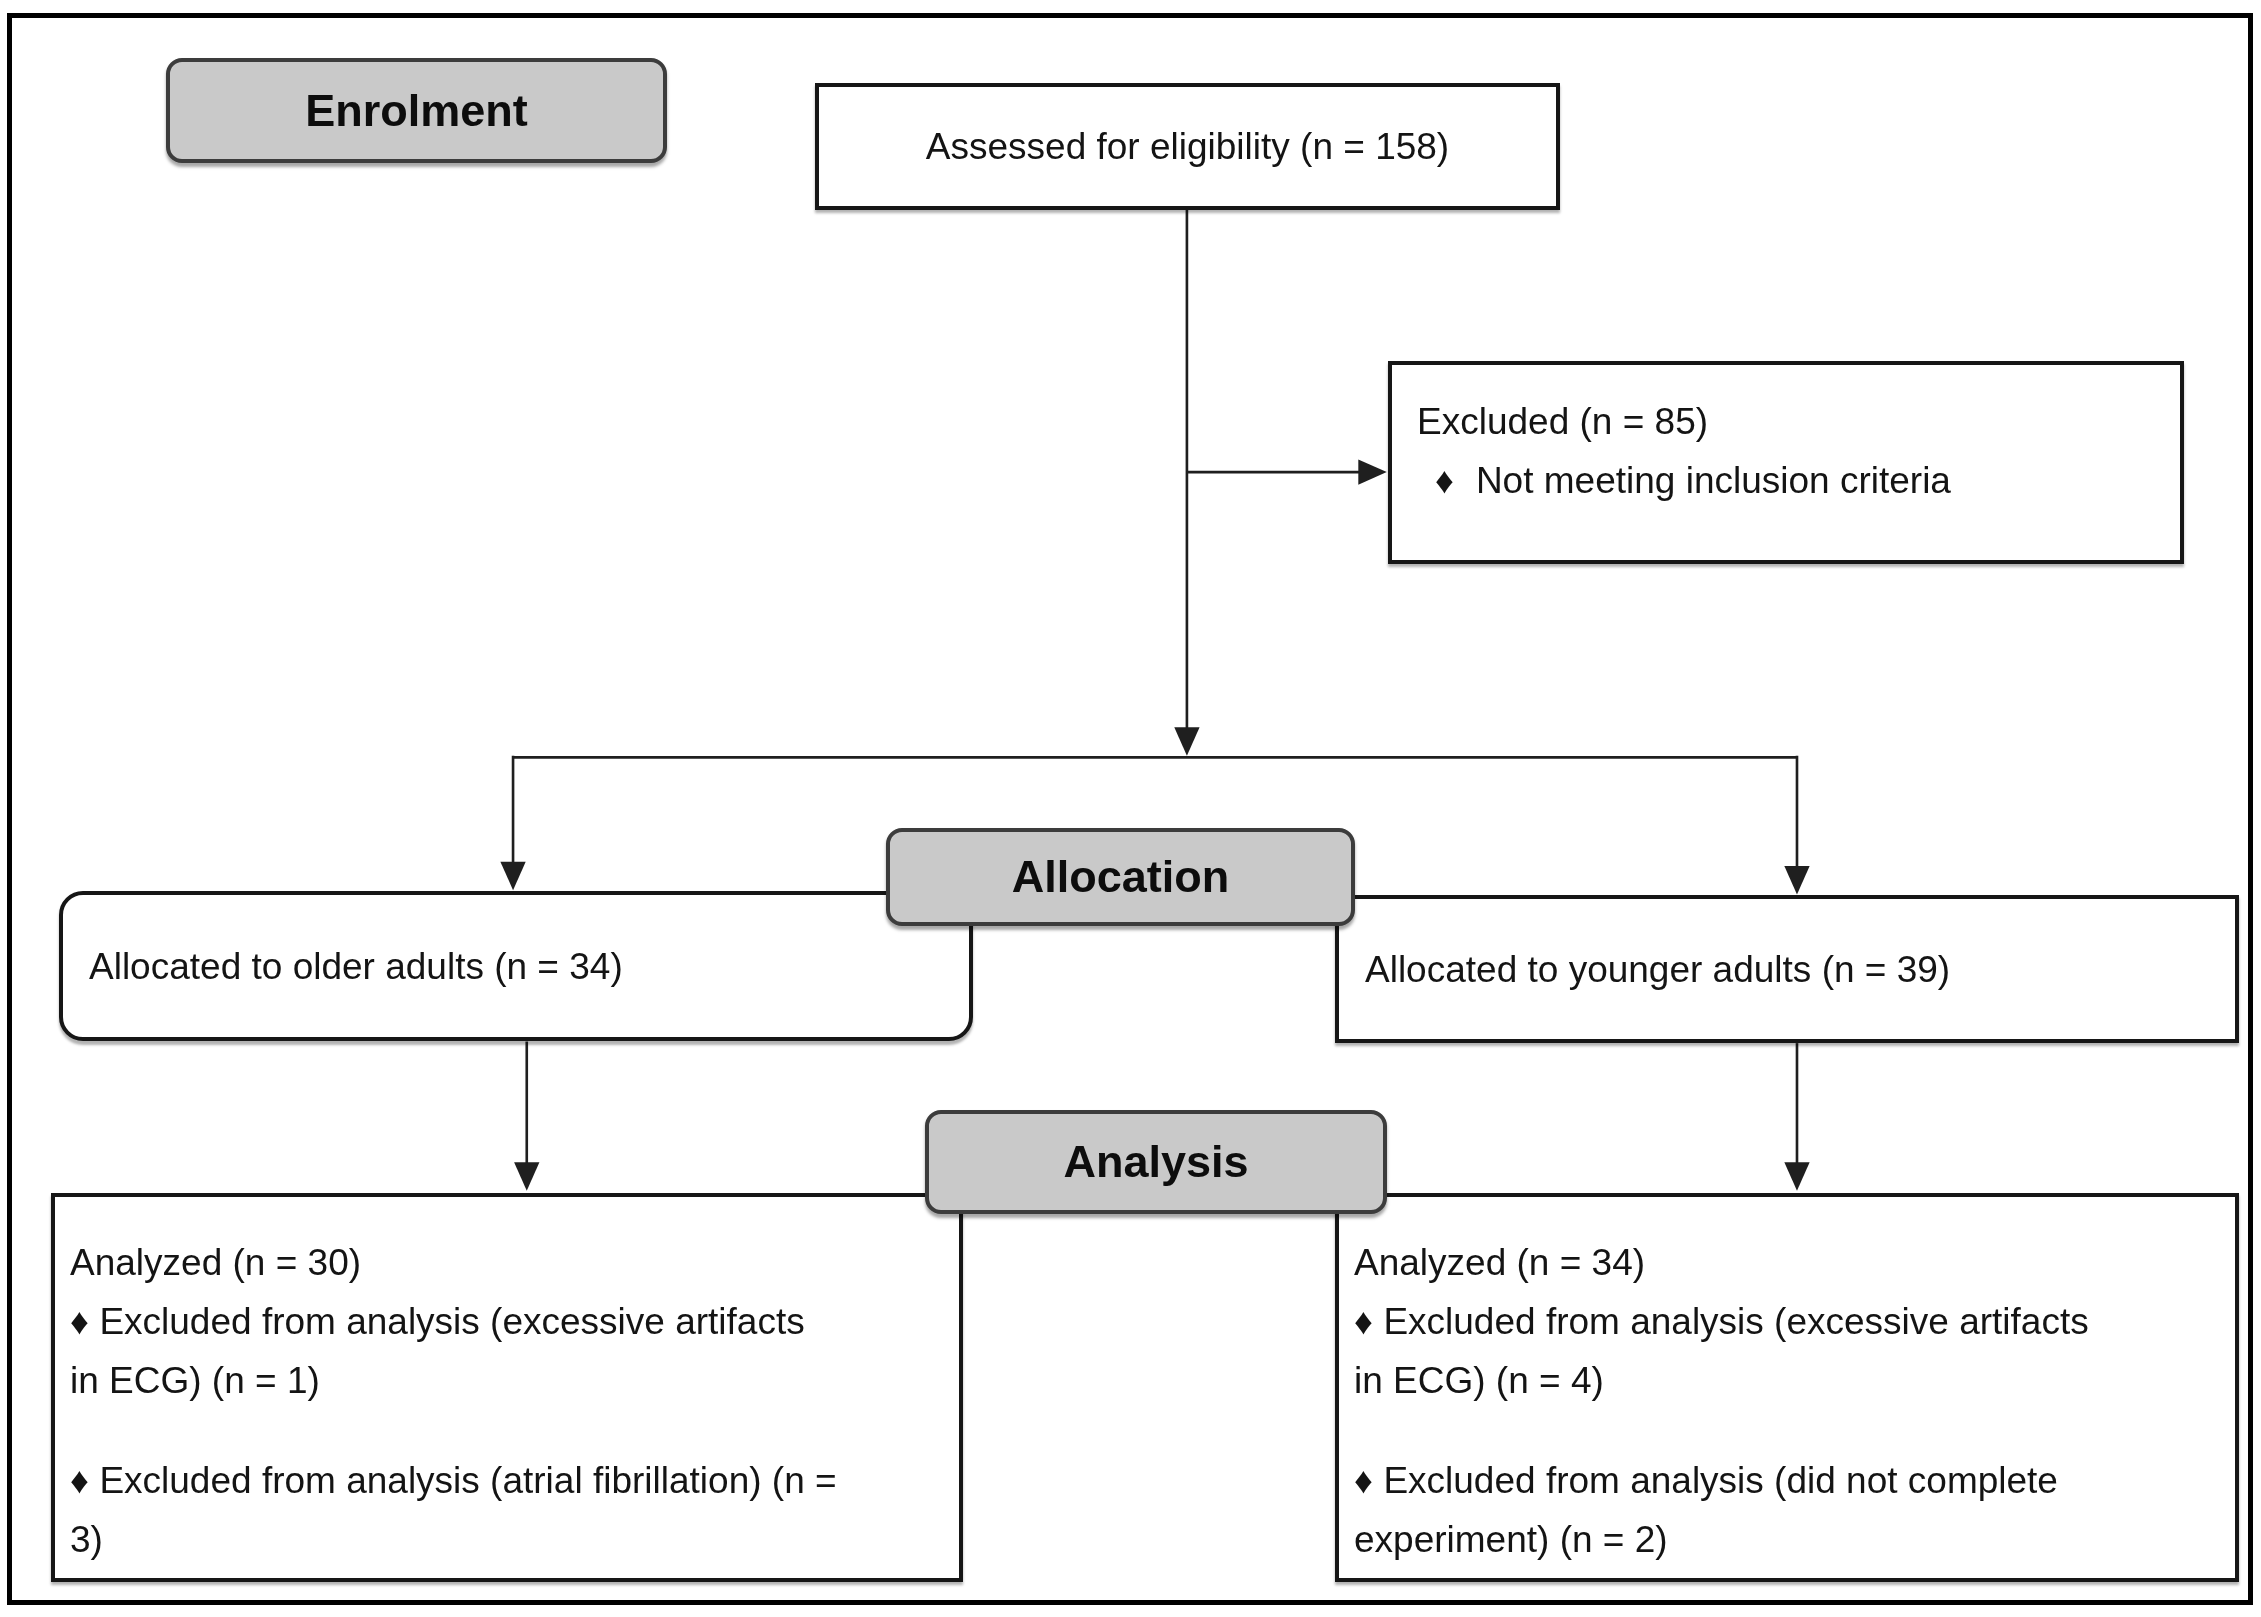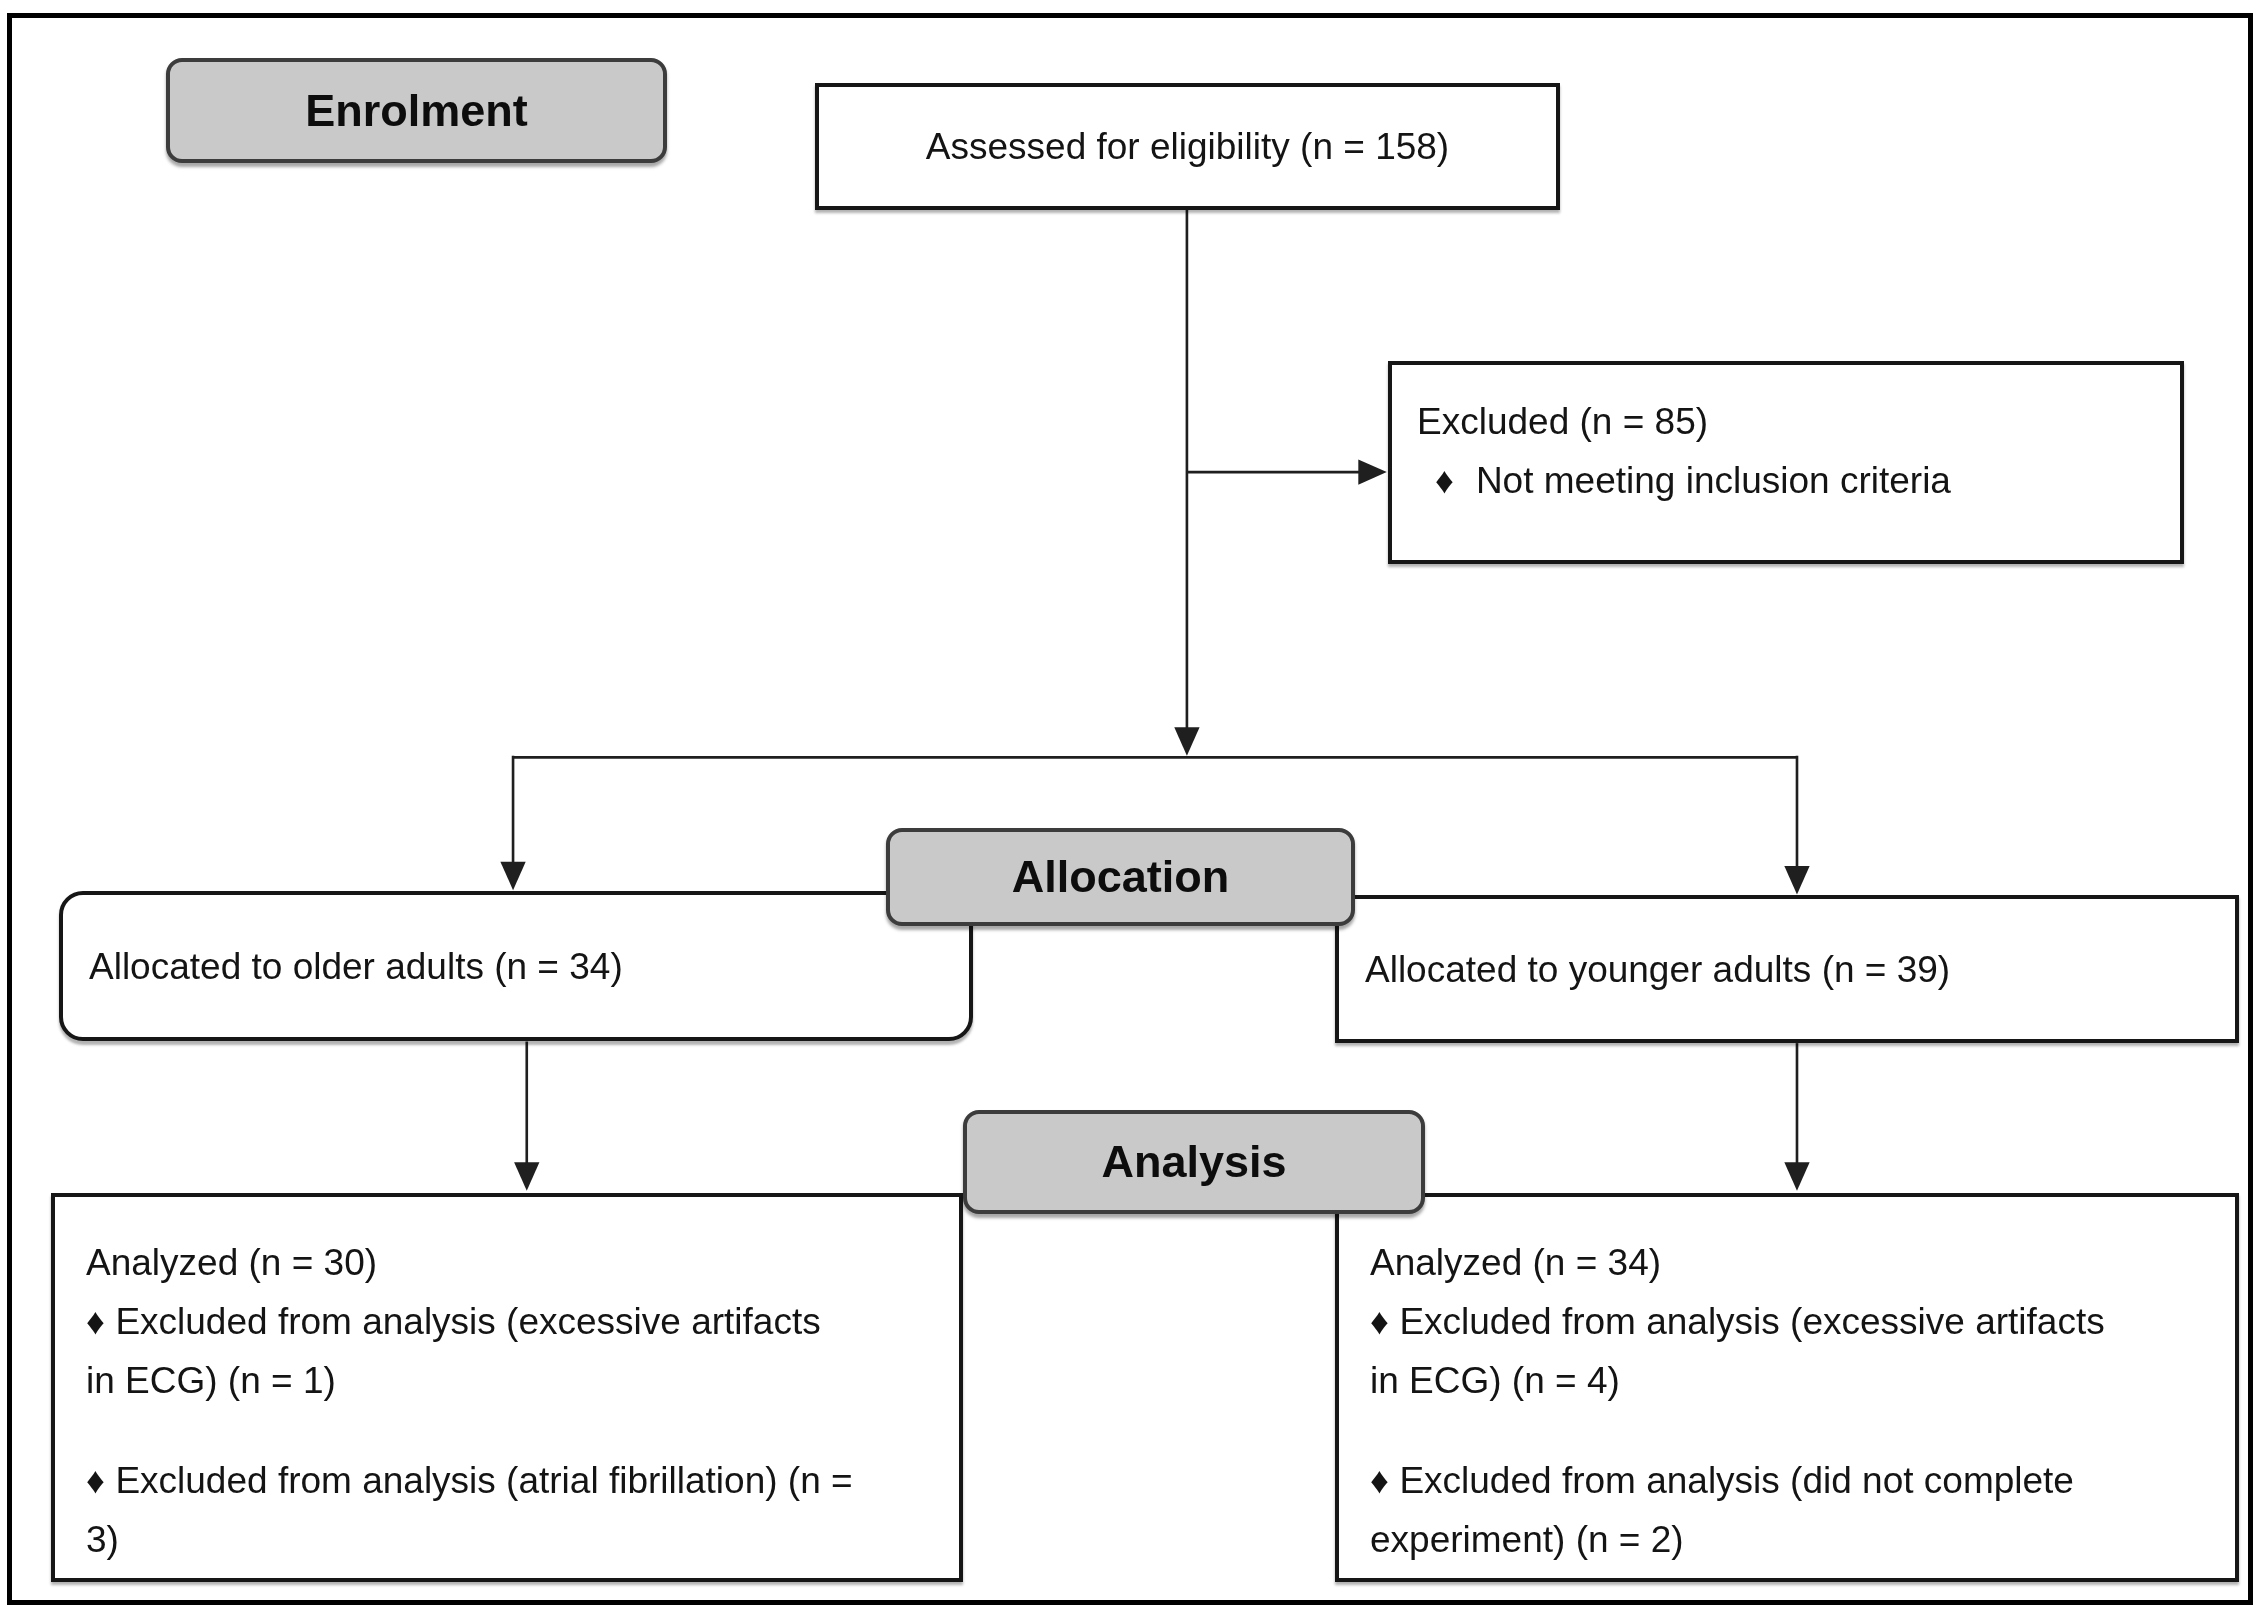--- a/index.html
+++ b/index.html
@@ -58,22 +58,22 @@
   .wrap{white-space:pre-line;}
   
   #box-enrolment{left:166px;top:58px;width:501px;height:105px;}
   #box-assessed{left:815px;top:83px;width:745px;height:127px;}
   #box-excluded{left:1388px;top:361px;width:796px;height:203px;padding:27.4px 21px 0 25px;}
   #box-excluded .bullet-row{margin-left:18px;}
   #box-excluded .bullet-glyph{margin-right:22px;}
   #label-allocation{left:886px;top:828px;width:469px;height:98px;}
   #box-alloc-older{left:59px;top:891px;width:914px;height:150px;border-radius:24px;}
   #box-alloc-younger{left:1335px;top:895px;width:904px;height:148px;}
-  #label-analysis{left:925px;top:1110px;width:462px;height:104px;margin-left:38px;}
-  .analysis-box{padding:36px 21px 0 31px;}
+  #label-analysis{left:925px;top:1110px;width:462px;height:104px;}
+  .analysis-box{padding:36px 21px 0 15px;}
   #box-analysis-older{left:51px;top:1193px;width:912px;height:389px;}
   #box-analysis-younger{left:1335px;top:1193px;width:904px;height:389px;}
   .gap-above{margin-top:41px;}
 </style>
 </head>
 <body>
 
 <div id="canvas">
 
   <div id="frame"></div>

